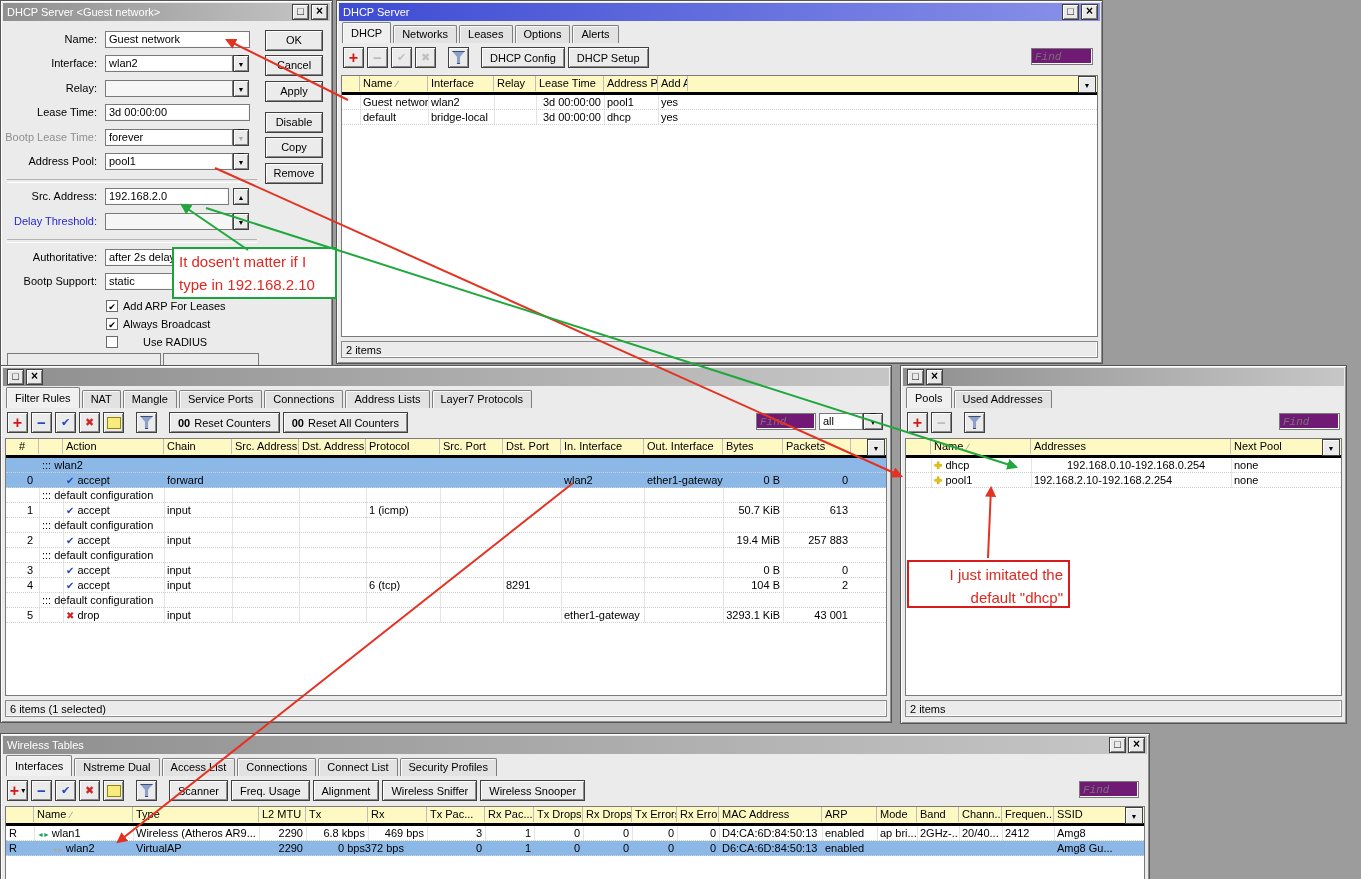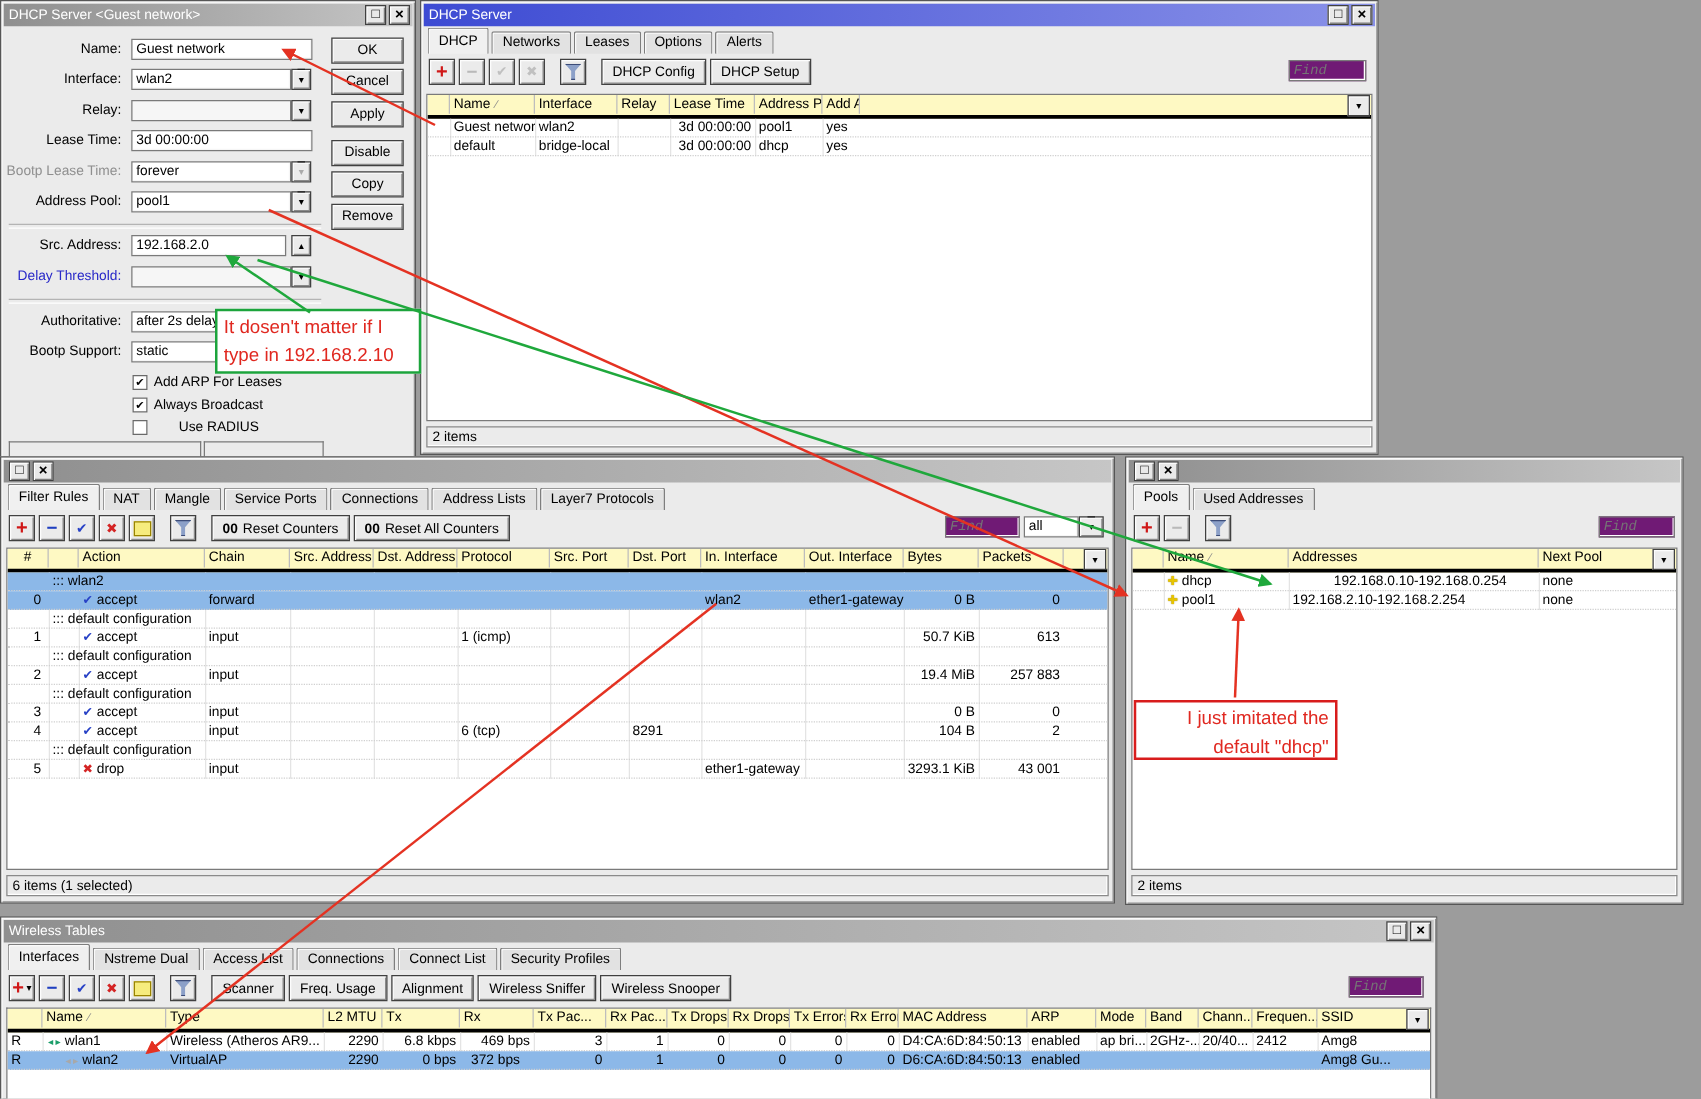--- a/index.html
+++ b/index.html
@@ -458,21 +458,21 @@
           <span class="cell" style="left:953px;width:43px;">20/40...</span>
           <span class="cell" style="left:996px;width:52px;">2412</span>
           <span class="cell" style="left:1048px;width:78px;">Amg8</span>
         </div>
         <div class="row sel">
           <span class="cell" style="left:0;width:28px;">R</span>
           <span class="cell" style="left:42px;width:85px;"><span class="ico-if2"></span><span>wlan2</span></span>
           <span class="cell" style="left:127px;width:126px;">VirtualAP</span>
           <span class="cell r" style="left:253px;width:47px;">2290</span>
           <span class="cell r" style="left:300px;width:62px;">0 bps</span>
-          <span class="cell r" style="left:354px;width:59px;">372 bps</span>
+          <span class="cell r" style="left:342px;width:59px;">372 bps</span>
           <span class="cell r" style="left:421px;width:58px;">0</span>
           <span class="cell r" style="left:479px;width:49px;">1</span>
           <span class="cell r" style="left:528px;width:49px;">0</span>
           <span class="cell r" style="left:577px;width:49px;">0</span>
           <span class="cell r" style="left:626px;width:45px;">0</span>
           <span class="cell r" style="left:671px;width:42px;">0</span>
           <span class="cell" style="left:713px;width:103px;">D6:CA:6D:84:50:13</span>
           <span class="cell" style="left:816px;width:55px;">enabled</span>
           <span class="cell" style="left:1048px;width:78px;">Amg8 Gu...</span>
         </div>

